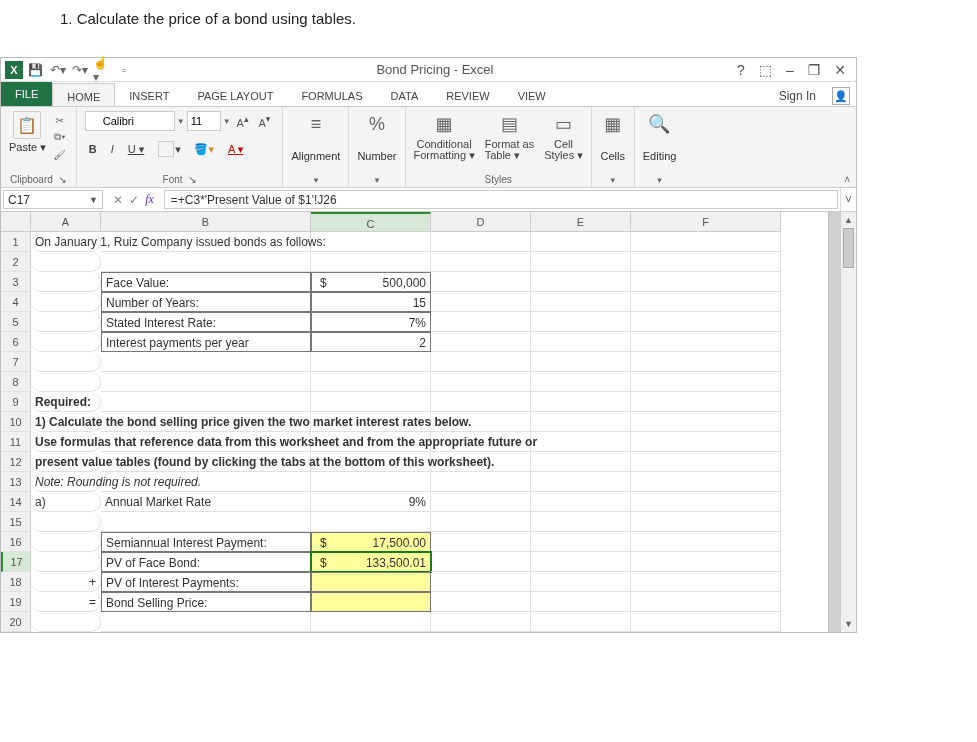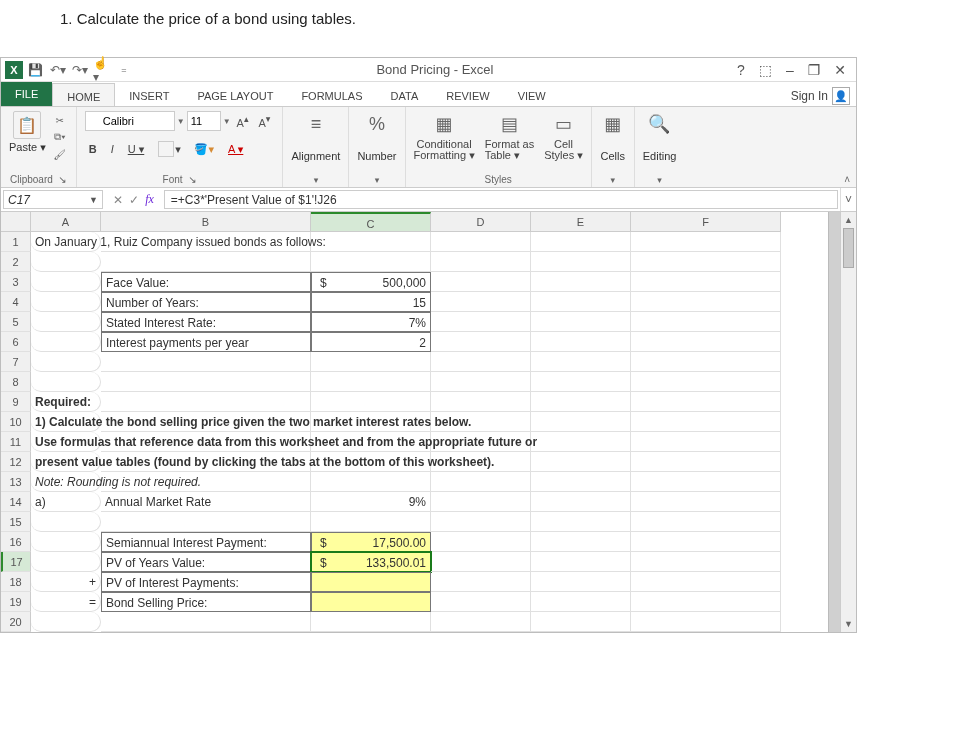--- a/index.html
+++ b/index.html
@@ -14,21 +14,21 @@
   .x-icon { width: 18px; height: 18px; background: #217346; color: #fff; display: flex; align-items: center; justify-content: center; font-weight: bold; font-size: 11px; }
   .qat-icon { width: 18px; height: 18px; display: flex; align-items: center; justify-content: center; color: #666; font-size: 12px; }
   .title-center { flex: 1; text-align: center; color: #555; font-size: 13px; }
   .title-right { display: flex; gap: 14px; padding-right: 10px; color: #555; font-size: 14px; }
 
   
   .ribbon-tabs { height: 24px; display: flex; align-items: stretch; background: #fff; }
   .tab { padding: 4px 14px 0; font-size: 11px; color: #444; display: flex; align-items: center; cursor: pointer; }
   .tab.file { background: #217346; color: #fff; padding: 0 14px; }
   .tab.active { border: 1px solid #ccc; border-bottom: 1px solid #f4f4f4; background: #f4f4f4; position: relative; top: 1px; }
-  .signin { margin-left: auto; padding: 4px 6px 0 0; display: flex; align-items: center; gap: 4px; color: #444; font-size: 12px; }
+  .signin { margin-left: auto; padding: 4px 6px 0 0; display: flex; align-items: center; gap: 16px; color: #444; font-size: 12px; }
   .signin-avatar { width: 18px; height: 18px; border: 1px solid #aaa; display:flex; align-items:center; justify-content:center; font-size:11px; color:#888; }
 
   
   .ribbon { background: #f4f4f4; border-top: 1px solid #ccc; border-bottom: 1px solid #ccc; display: flex; height: 82px; position:relative; }
   .ribbon-group { border-right: 1px solid #ddd; padding: 4px 8px 2px; display: flex; flex-direction: column; justify-content: space-between; }
   .group-label { text-align: center; font-size: 10px; color: #666; margin-top: 2px; }
   .group-body { display: flex; align-items: flex-start; gap: 6px; flex:1; }
   .paste-area { display:flex; flex-direction:column; align-items:center; }
   .paste-icon { width:28px; height:28px; border:1px solid #ccc; border-radius:2px; display:flex; align-items:center; justify-content:center; color:#d68b35; font-size:16px; }
   .mini-icons { display:flex; flex-direction:column; gap:3px; padding-top:2px; }
@@ -40,21 +40,21 @@
   .font-row2 { display:flex; align-items:center; gap:6px; }
   .btn-mini { padding:2px 4px; font-size:11px; color:#444; display:flex; align-items:center; gap:1px;}
   .btn-icon-box { width:16px;height:16px;border:1px solid #ccc;display:inline-block;}
   .styles-body { display:flex; gap:10px; }
   .style-col { display:flex; flex-direction:column; align-items:center; font-size:11px; color:#444; gap:2px; }
   .style-icon { width:26px; height:26px; display:flex;align-items:center;justify-content:center; font-size:18px; color:#666;}
   .ribbon-collapse { position:absolute; bottom:2px; right:6px; color:#666; font-size:10px; }
 
   
   .fx-bar { height:24px; display:flex; align-items:stretch; border-bottom:1px solid #ccc; }
-  .name-box { width:100px; border:1px solid #ccc; margin:2px 0 2px 2px; display:flex; align-items:center; padding:0 4px; font-size:12px; background:#fff; position:relative;font-style:italic;}
+  .name-box { width:100px; border:1px solid #ccc; margin:2px 0 2px 2px; display:flex; align-items:center; padding:0 4px; font-size:12px; background:#fff; position:relative;}
   .name-box .dd { margin-left:auto; color:#555; font-size:9px;}
   .fx-controls { display:flex; align-items:center; gap:6px; padding:0 10px; color:#888; font-size:12px;}
   .fx-controls .fx { font-style:italic; font-family:"Segoe UI"; font-size:12px; color:#6d28d9;}
   .formula-input { flex:1; border:1px solid #ccc; margin:2px 2px 2px 0; padding:2px 6px; font-size:12px; background:#fff;}
 
   
   .grid-wrap { display:flex; }
   .grid { flex:1; position:relative; }
   .col-headers { display:flex; height:20px; }
   .corner { width:30px; border-right:1px solid #ccc; border-bottom:1px solid #ccc; background:#f0f0f0;}
@@ -383,21 +383,21 @@
                   <span>17,500.00</span>
                 </div>
               </div>
               <div class="cell colD"></div>
               <div class="cell colE"></div>
               <div class="cell colF"></div>
             </div>
             <div class="row">
               <div class="row-h sel">17</div>
               <div class="cell colA"></div>
-              <div class="cell colB thin-box">PV of Years Value:</div>
+              <div class="cell colB thin-box">PV of Face Bond:</div>
               <div class="cell colC thin-box yellow green-border">
                 <div class="money">
                   <span class="sym">$</span>
                   <span>133,500.01</span>
                 </div>
               </div>
               <div class="cell colD"></div>
               <div class="cell colE"></div>
               <div class="cell colF"></div>
             </div>

